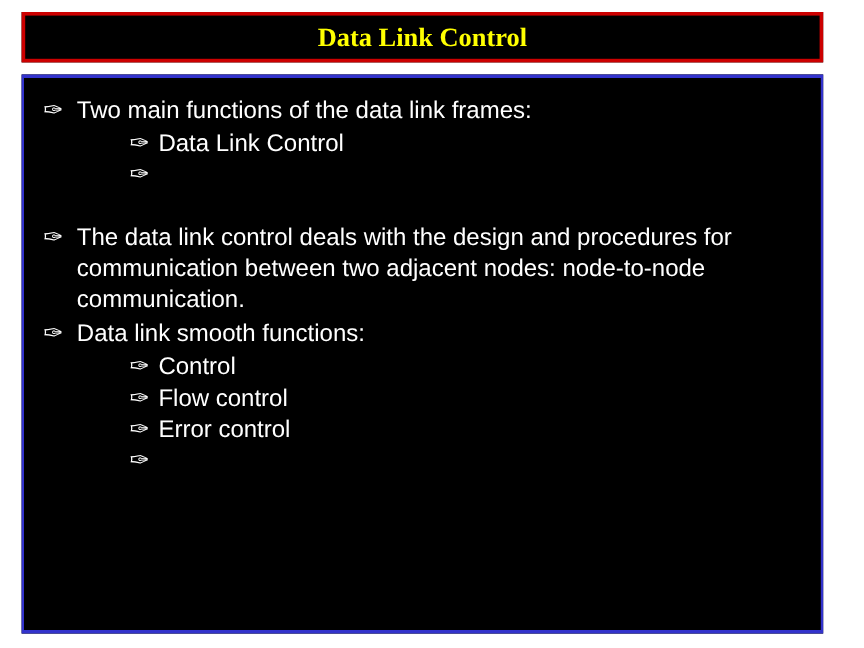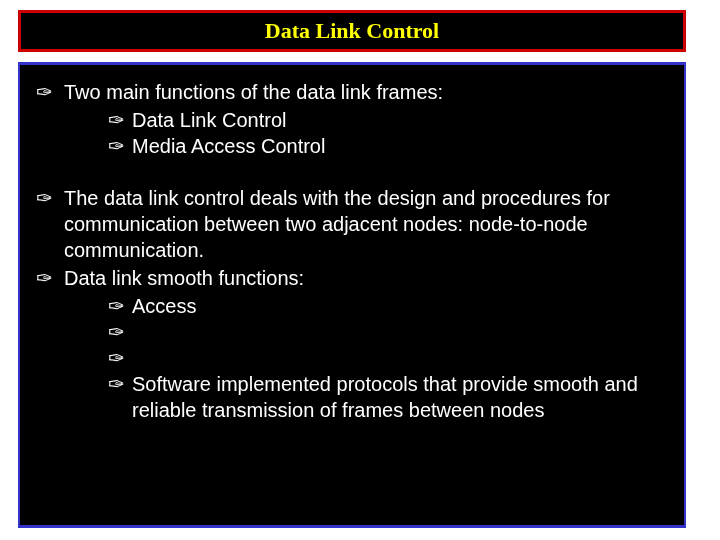--- a/index.html
+++ b/index.html
@@ -92,43 +92,43 @@
     <div class="l1">
       <span class="bullet">✑</span>
       <span class="txt">Two main functions of the data link frames:</span>
     </div>
     <div class="l2">
       <span class="bullet">✑</span>
       <span class="txt">Data Link Control</span>
     </div>
     <div class="l2">
       <span class="bullet">✑</span>
-      <span class="txt">Media Access Control</span>
     </div>
 
     <div class="gap"></div>
 
     <div class="l1">
       <span class="bullet">✑</span>
       <span class="txt">The data link control deals with the design and procedures for communication between two adjacent nodes: node-to-node communication.</span>
     </div>
     <div class="l1">
       <span class="bullet">✑</span>
       <span class="txt">Data link smooth functions:</span>
     </div>
     <div class="l2">
       <span class="bullet">✑</span>
-      <span class="txt">Access</span>
+      <span class="txt">Control</span>
     </div>
     <div class="l2">
       <span class="bullet">✑</span>
+      <span class="txt">Flow control</span>
     </div>
     <div class="l2">
       <span class="bullet">✑</span>
+      <span class="txt">Error control</span>
     </div>
     <div class="l2">
       <span class="bullet">✑</span>
-      <span class="txt">Software implemented protocols that provide smooth and reliable transmission of frames between nodes</span>
     </div>
 
   </div>
 
 </div>
 
 </body></html>

